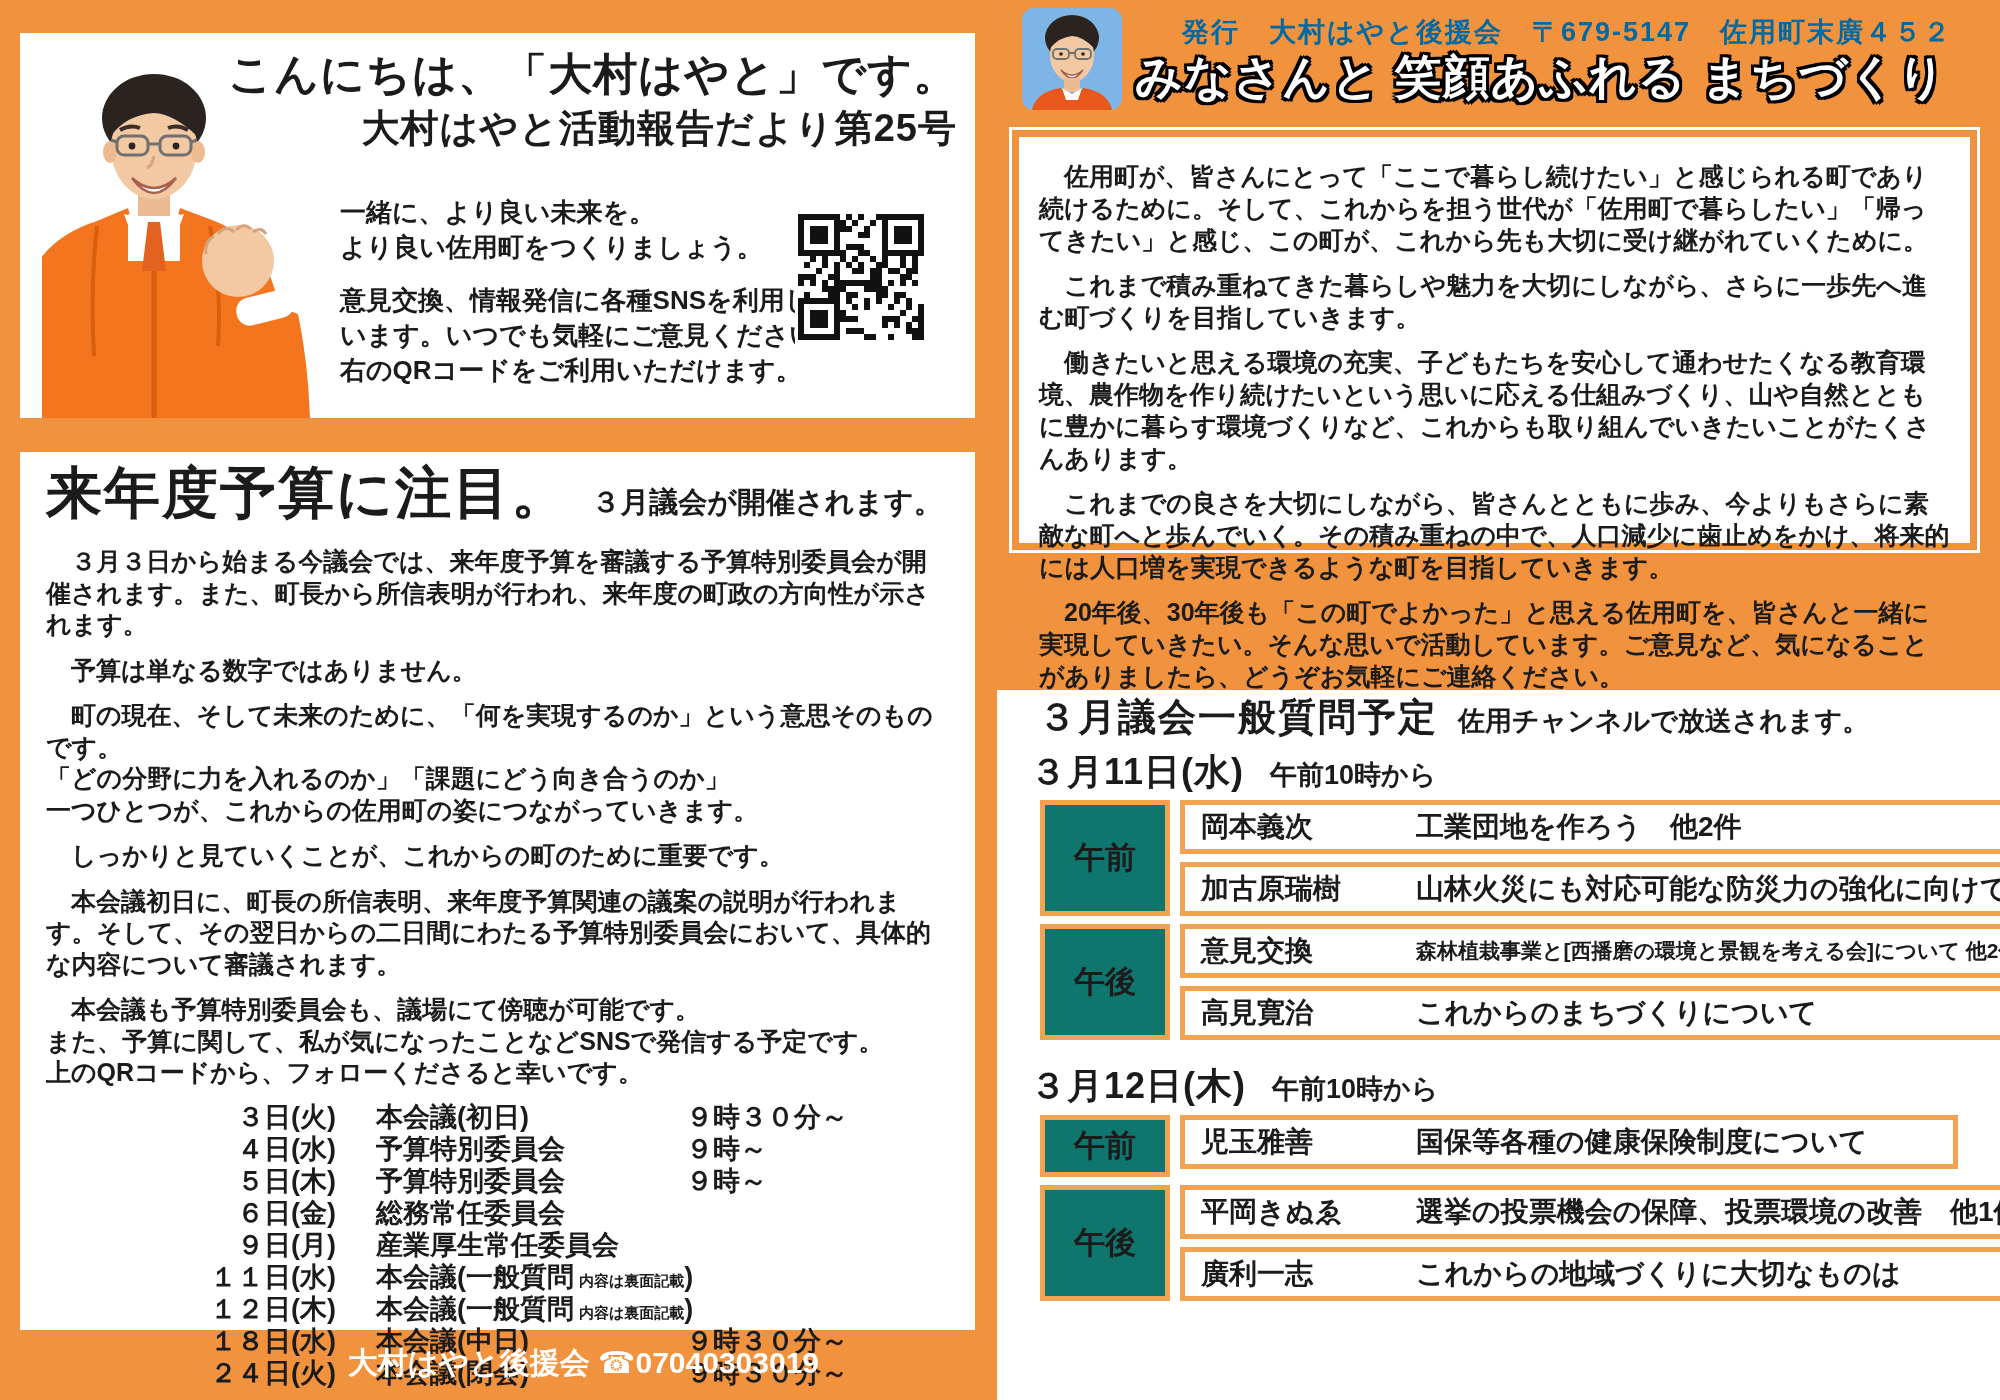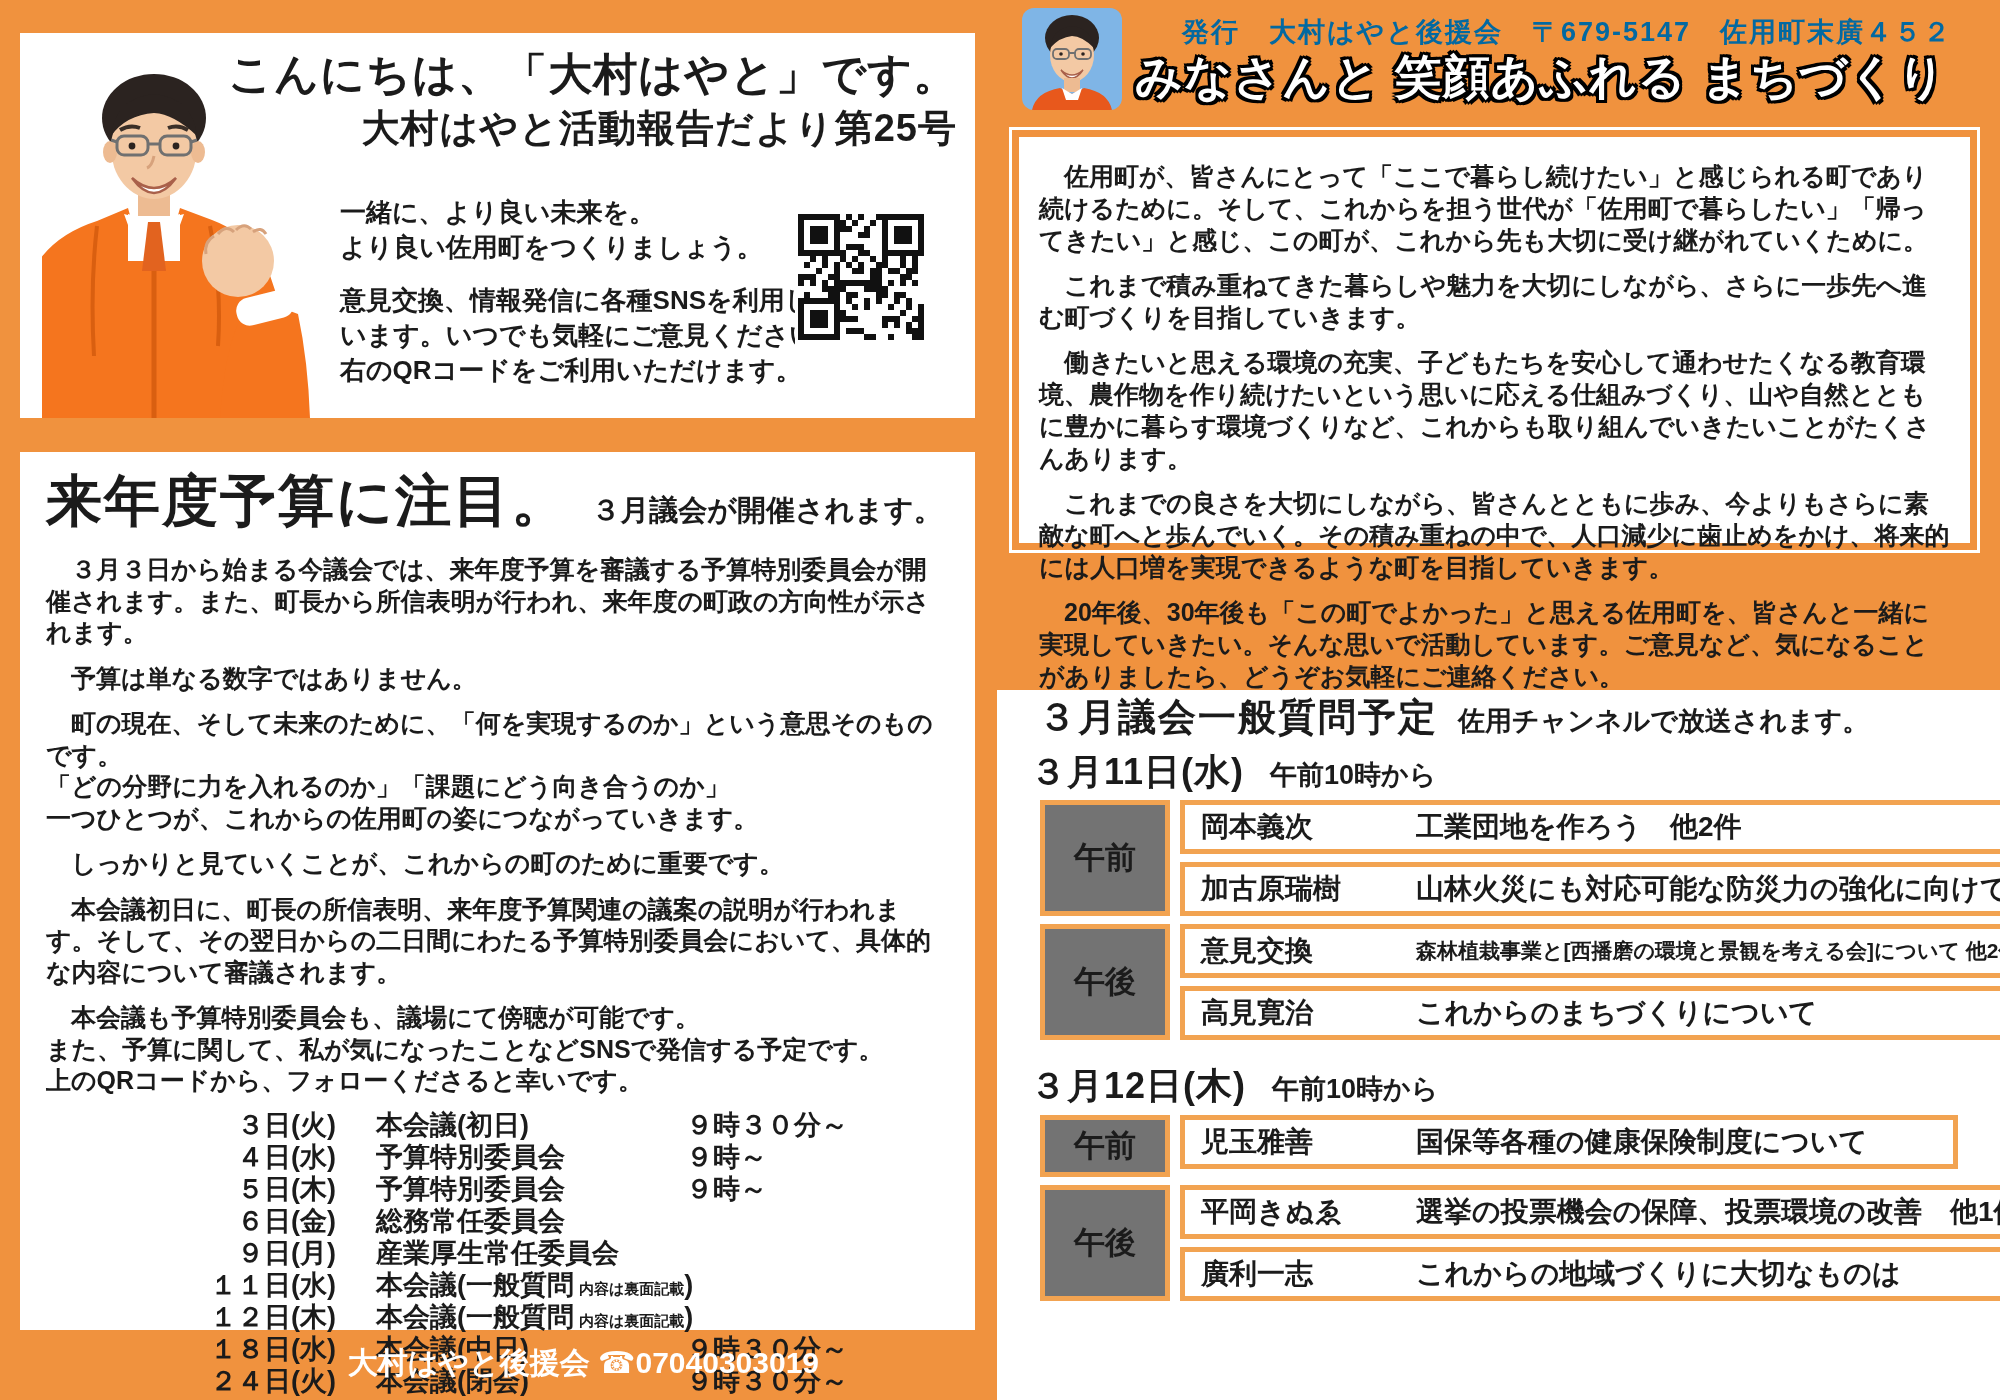--- a/index.html
+++ b/index.html
@@ -14,21 +14,21 @@
   
   #boxA{left:20px;top:33px;width:955px;height:385px;}
   #photoL{position:absolute;left:22px;bottom:0;width:300px;height:362px;}
   .l-title{position:absolute;left:208px;top:12px;font-size:44px;letter-spacing:1px;white-space:nowrap;}
   .l-subtitle{position:absolute;right:18px;top:70px;font-size:38px;letter-spacing:1px;white-space:nowrap;}
   .l-intro{position:absolute;left:320px;font-size:26px;line-height:1.35;white-space:pre-line;}
   #intro1{top:162px;}
   #intro2{top:250px;}
   #qr{position:absolute;left:775px;top:178px;width:138px;height:138px;}
   
-  #boxB{left:20px;top:452px;width:955px;height:878px;padding:12px 26px;box-sizing:border-box;}
+  #boxB{left:20px;top:452px;width:955px;height:878px;padding:4px 26px;box-sizing:border-box;}
   .b-headrow{white-space:nowrap;margin-bottom:4px;}
   .b-heading{font-size:56px;letter-spacing:2px;}
   .b-heading-side{font-size:29px;margin-left:22px;}
   .b-par{font-size:25px;line-height:1.26;margin:14px 0;white-space:pre-line;}
   #schedule{margin-top:14px;font-size:27px;}
   .srow{display:flex;line-height:29px;padding-left:120px;}
   .sdate{width:170px;text-align:right;flex:0 0 auto;}
   .sname{margin-left:40px;width:200px;flex:0 0 auto;white-space:nowrap;}
   .snote{font-size:15px;margin-left:5px;}
   .stime{margin-left:110px;white-space:nowrap;}
@@ -52,21 +52,21 @@
   .q-day{position:absolute;white-space:nowrap;}
   #day1{left:1030px;top:748px;}
   #day2{left:1030px;top:1062px;}
   .q-date{font-size:36px;letter-spacing:1px;}
   .q-time{font-size:27px;margin-left:26px;}
   .qtable{position:absolute;left:1040px;width:918px;}
   #table1{top:800px;}
   #table2{top:1115px;}
   .qgroup{display:grid;grid-template-columns:130px 1fr;column-gap:10px;row-gap:8px;margin-bottom:8px;}
   .qlabel{grid-row:1 / span 2;border:5px solid #F2A351;display:flex;align-items:center;justify-content:center;
-    font-size:31px;background:#737373;}
+    font-size:31px;background:#0f766e;}
   .qrow{border:5px solid #F2A351;height:44px;display:flex;align-items:center;padding:0 16px;background:#fff;}
   .qname{flex:0 0 215px;font-size:28px;}
   .qtopic{font-size:28px;white-space:nowrap;}
   .qrow.small .qtopic{font-size:21px;}
 </style>
 </head>
 <body>
 
 <div id="page">
 

